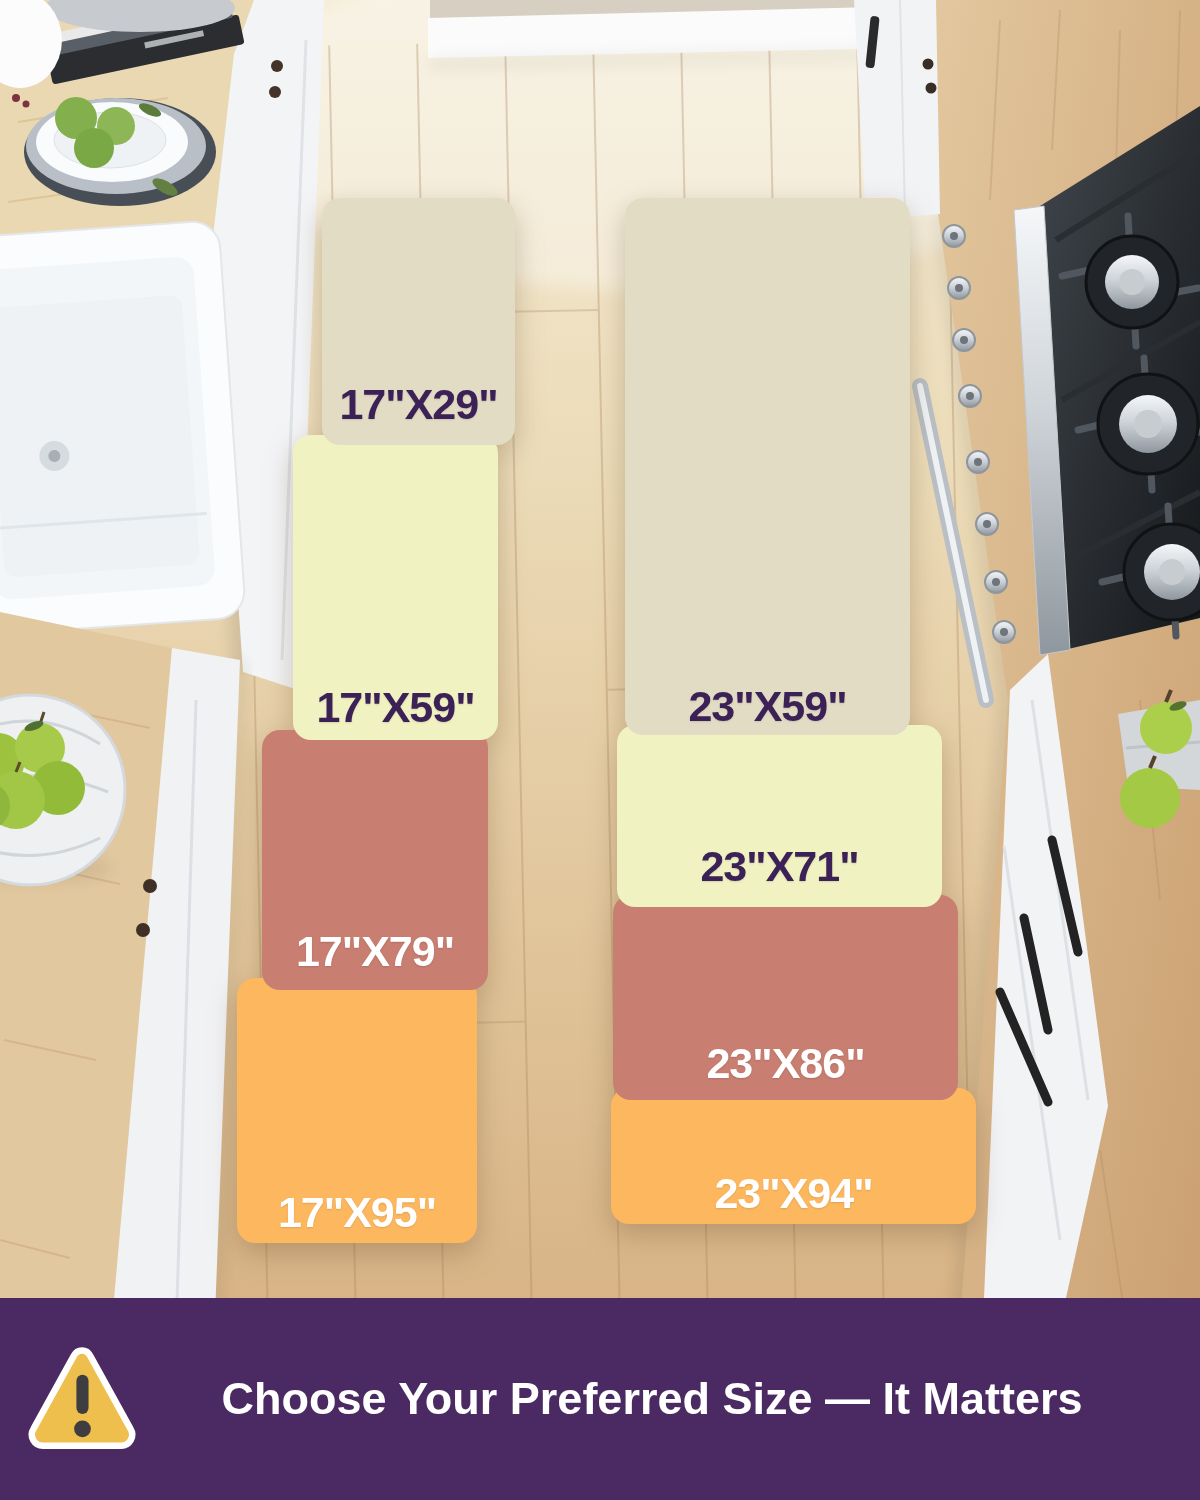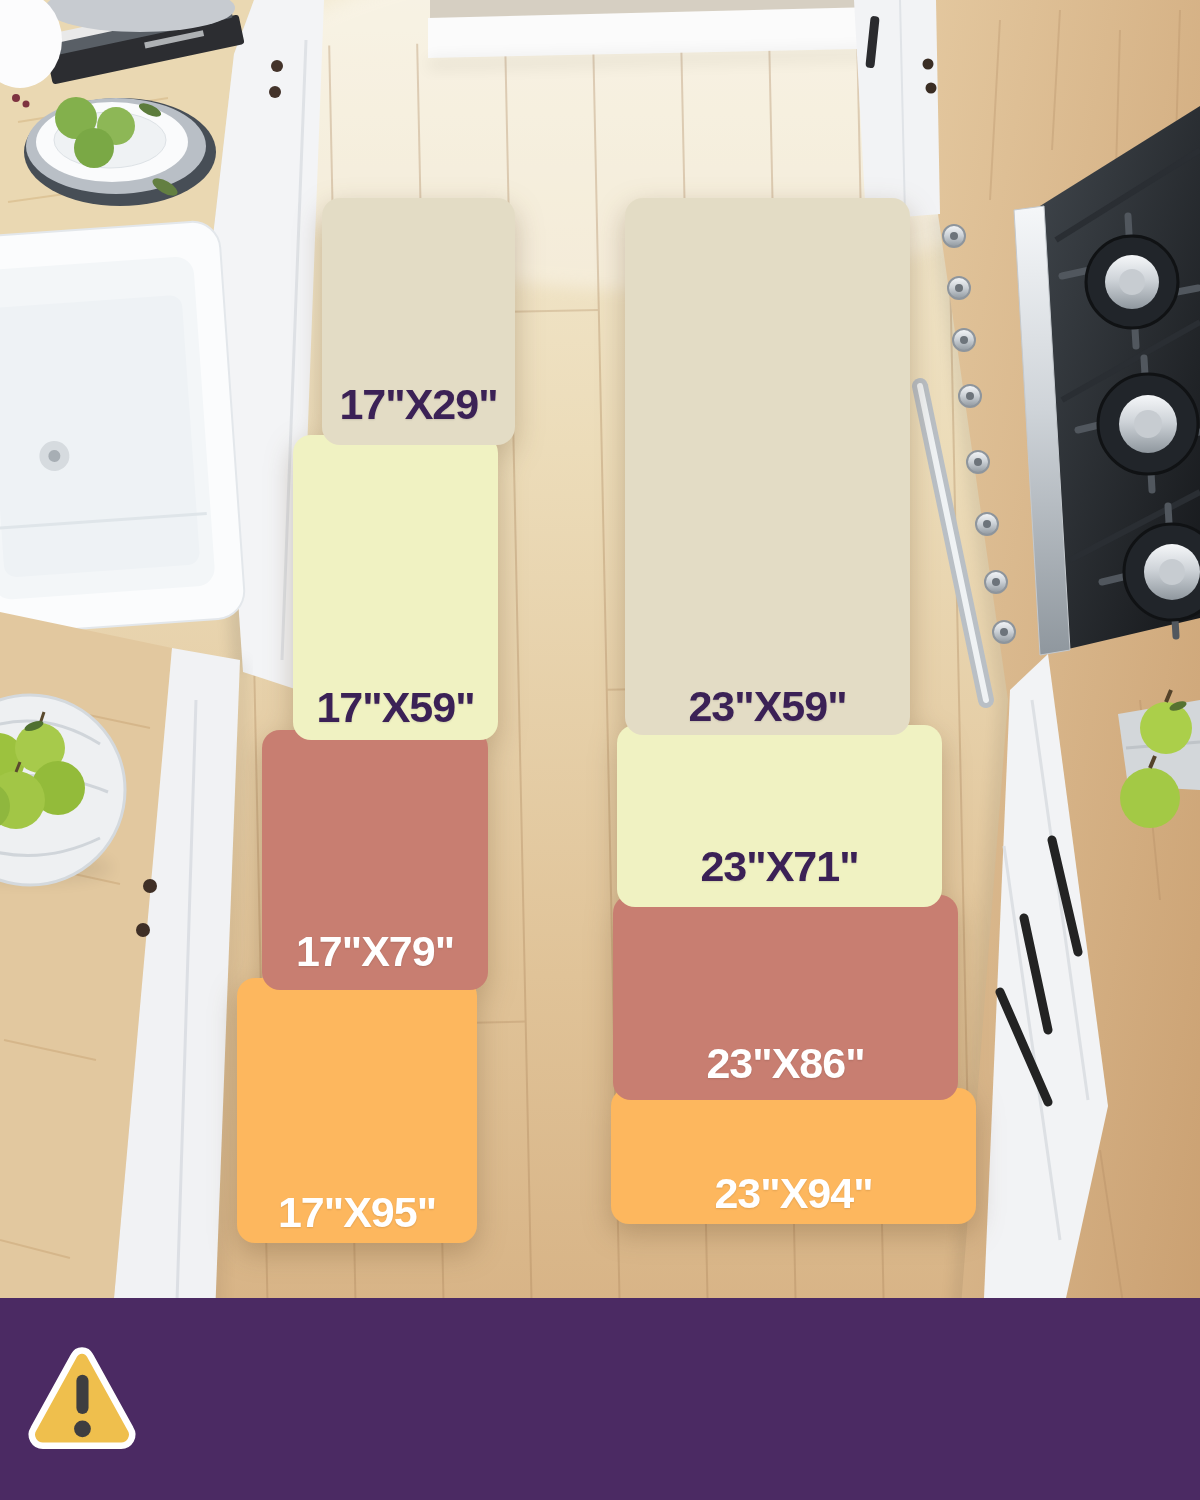--- a/index.html
+++ b/index.html
@@ -240,15 +240,16 @@
       <div class="seg-label" style="bottom: 6px; color: rgb(255, 255, 255);">23"X94"</div>
     </div>
   </div>
 
   <div id="banner" style="background-color: rgb(75, 42, 99);">
     <svg class="warn-svg" width="112" height="116" viewBox="0 0 120 124">
       <path d="M60 10 C64 10 67 12 69 16 L112 94 C117 102 111 112 102 112 L18 112 C9 112 3 102 8 94 L51 16 C53 12 56 10 60 10 Z" stroke-width="7" stroke-linejoin="round" stroke="#ffffff" style="fill: rgb(239, 191, 77);"></path>
       <rect x="54" y="36" width="13" height="42" rx="6.5" style="fill: rgb(62, 62, 64);"></rect>
       <circle cx="60.5" cy="94" r="9" style="fill: rgb(62, 62, 64);"></circle>
     </svg>
+    <div class="banner-text" style="color: rgb(255, 255, 255);">Choose Your Preferred Size — It Matters</div>
   </div>
 
 </div>
 
 </body></html>

